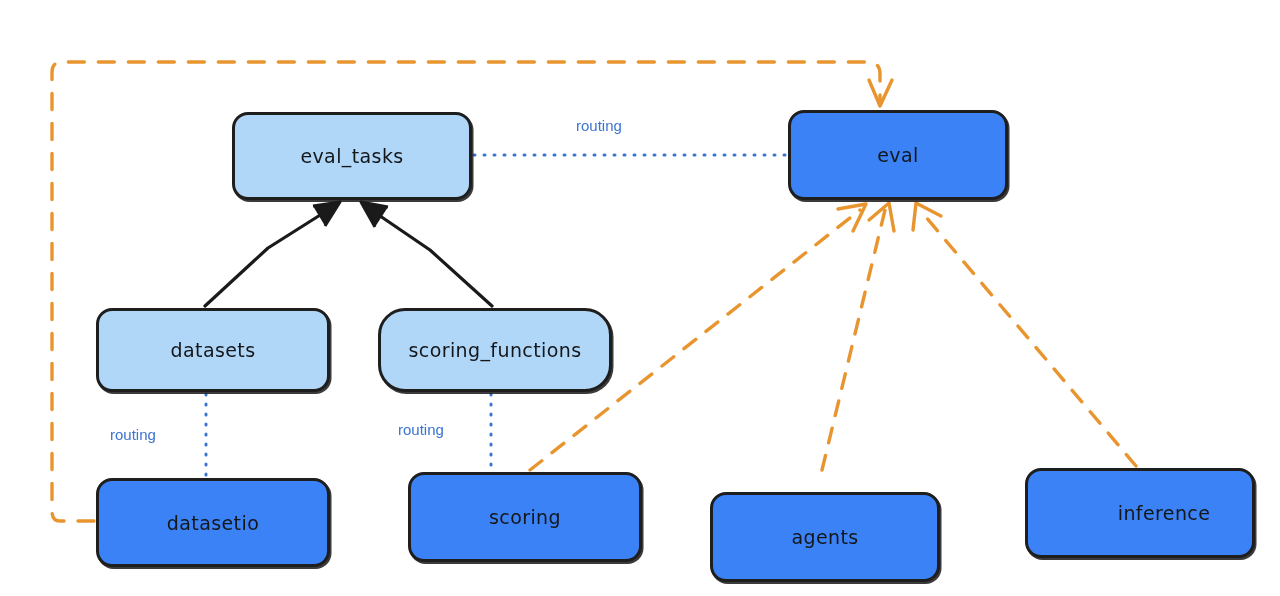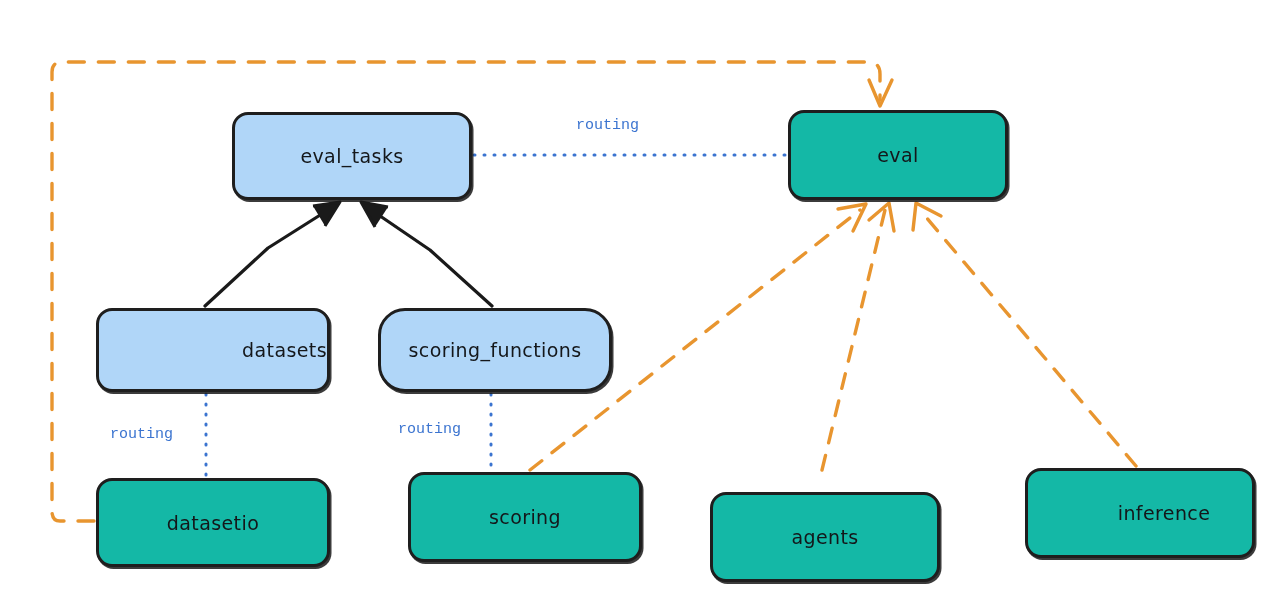--- a/index.html
+++ b/index.html
@@ -33,33 +33,33 @@
     border-radius: 16px;
     display: flex;
     align-items: center;
     justify-content: center;
     box-shadow: 1.5px 2px 0 0 rgba(25,25,25,0.85);
   }
   .node-blue {
     background: #b0d6f8;
   }
   .node-green {
-    background: #14b8a6;
+    background: #3b82f6;
   }
   .node-label {
     font-family: "DejaVu Sans", sans-serif;
     font-size: 19px;
     color: #14171a;
     letter-spacing: 0.4px;
     white-space: nowrap;
     user-select: none;
   }
   .edge-label {
     position: absolute;
-    font-family: Liberation Mono, monospace;
+    font-family: Liberation Sans, sans-serif;
     font-size: 15px;
     color: #3b74d0;
     white-space: nowrap;
     user-select: none;
   }
 </style>
 </head>
 <body>
 
 <div id="diagram-root">
@@ -110,21 +110,21 @@
   </svg>
 
   <div class="node node-blue" style="left:232px; top:112px; width:240px; height:88px;">
     <span class="node-label">eval_tasks</span>
   </div>
 
   <div class="node node-green" style="left:788px; top:110px; width:220px; height:90px;">
     <span class="node-label">eval</span>
   </div>
 
-  <div class="node node-blue" style="left:96px; top:308px; width:234px; height:84px;justify-content:flex-end;">
+  <div class="node node-blue" style="left:96px; top:308px; width:234px; height:84px;">
     <span class="node-label">datasets</span>
   </div>
 
   <div class="node node-blue" style="left:378px; top:308px; width:234px; height:84px;border-radius:27px;">
     <span class="node-label">scoring_functions</span>
   </div>
 
   <div class="node node-green" style="left:96px; top:478px; width:234px; height:89px;">
     <span class="node-label">datasetio</span>
   </div>

